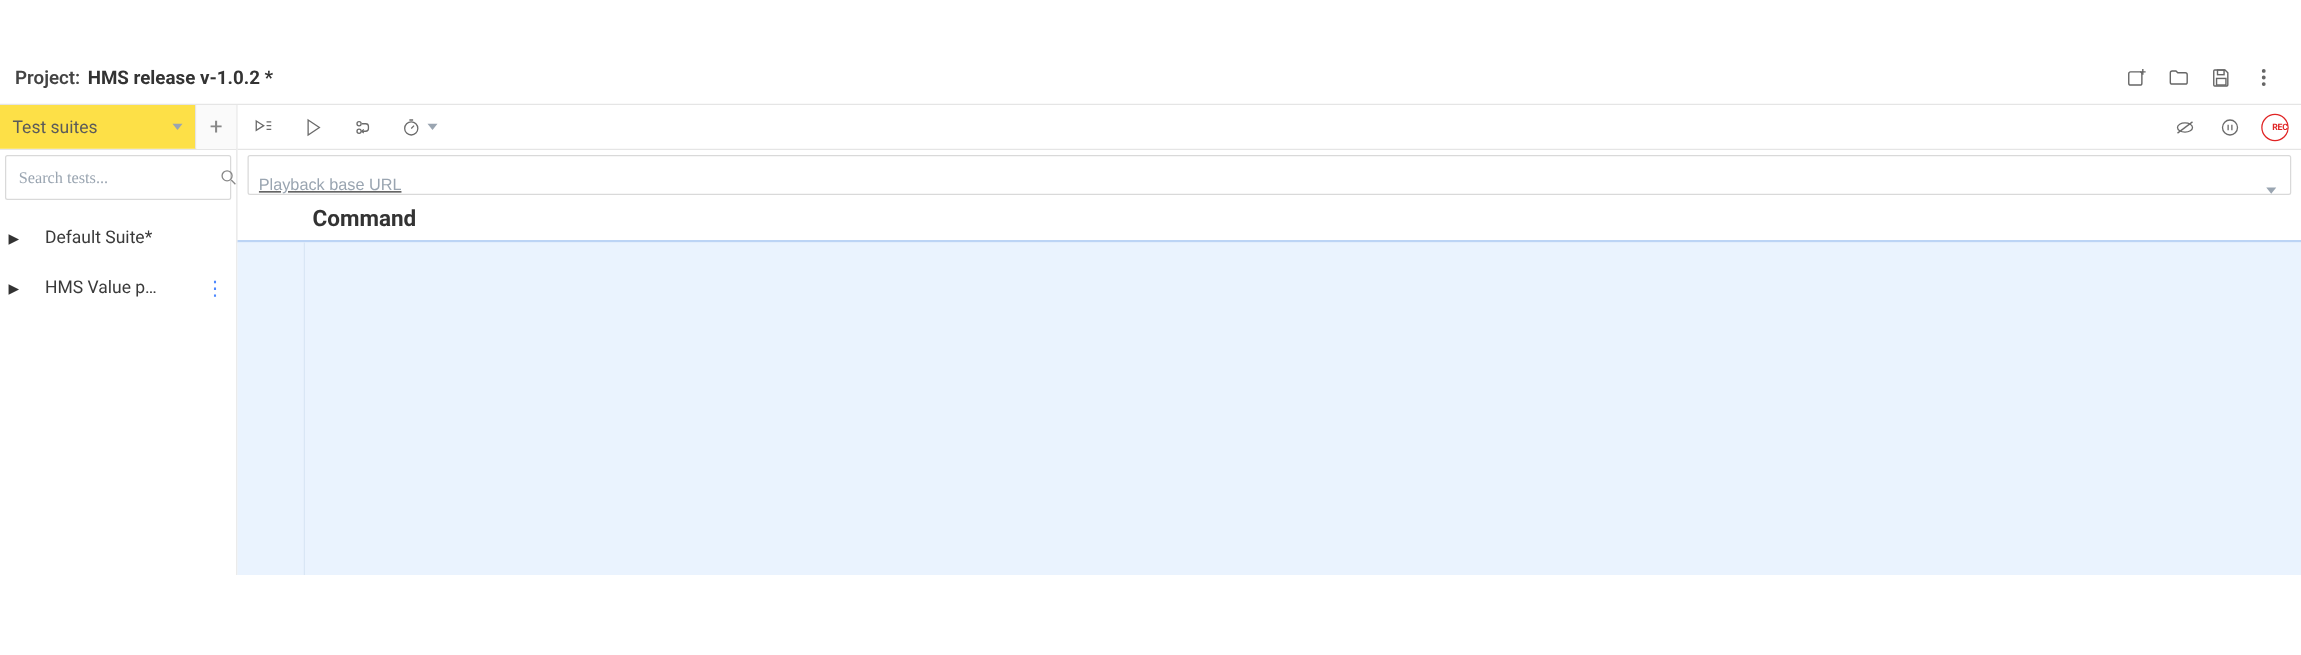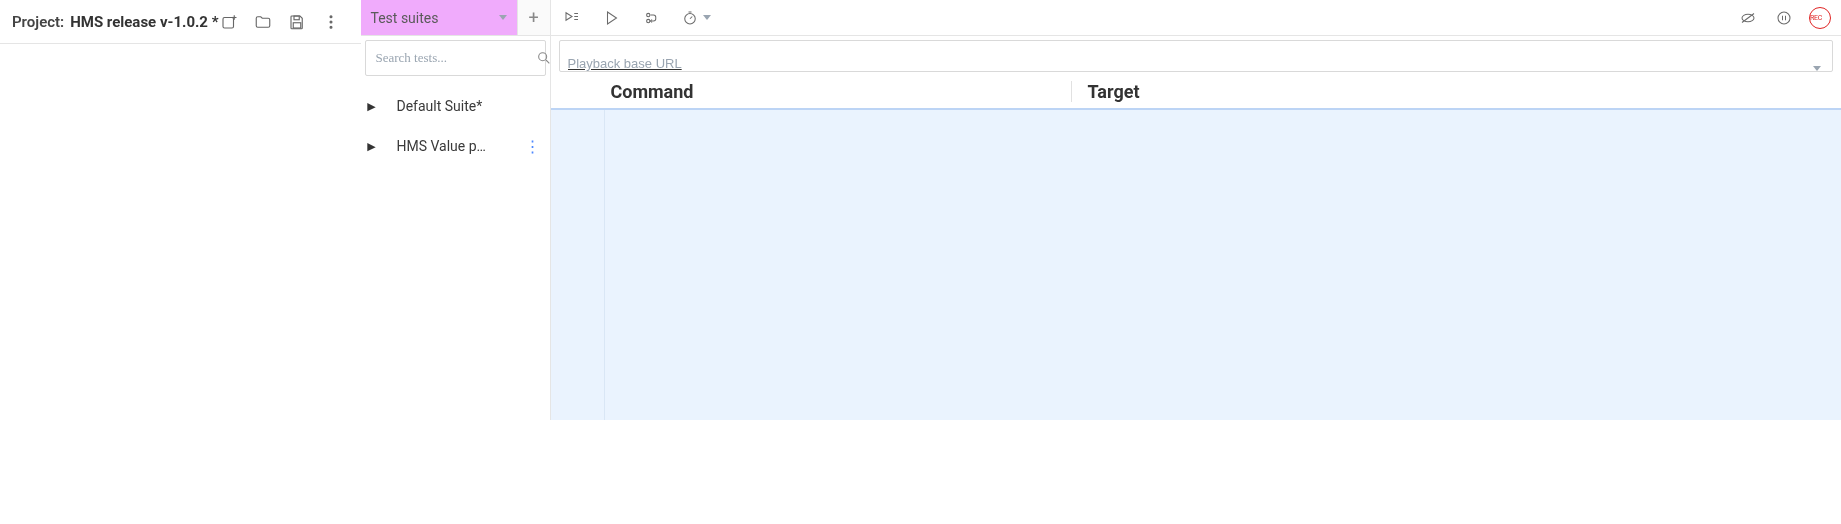--- a/index.html
+++ b/index.html
@@ -1,31 +1,31 @@
 <!DOCTYPE html>
 <html><head>
 <meta charset="utf-8">
 <style>
   * { box-sizing: border-box; margin: 0; padding: 0; }
   html, body { width: 100%; height: 100%; font-family: -apple-system, BlinkMacSystemFont, "Segoe UI", Roboto, Helvetica, Arial, sans-serif; font-size: 14px; color: #333; background: #fff; }
-  .app { display: flex; flex-direction: row; width: 1841px; height: 420px; }
+  .app { display: flex; flex-direction: column; width: 1841px; height: 420px; margin-top: 40px; }
   
   .header { display: flex; align-items: center; height: 44px; padding: 0 12px; border-bottom: 1px solid #e5e5e5; }
   .project-label { font-size: 15px; color: #444; font-weight: 600; margin-right: 6px; }
   .project-name { font-size: 15px; font-weight: 700; color: #333; }
   .header-spacer { flex: 1; }
   .header-icons { display: flex; align-items: center; gap: 14px; padding-right: 8px; }
   .hicon { width: 20px; height: 20px; display: flex; align-items: center; justify-content: center; color: #666; cursor: pointer; }
   .hicon svg { width: 18px; height: 18px; stroke: #666; stroke-width: 1.5; fill: none; }
   
   .body { display: flex; flex: 1; min-height: 0; }
   
   .sidebar { width: 190px; display: flex; flex-direction: column; border-right: 1px solid #e5e5e5; }
   .sidebar-top { display: flex; align-items: center; height: 36px; border-bottom: 1px solid #e5e5e5; }
-  .suites-dropdown { flex: 1; display: flex; align-items: center; justify-content: space-between; padding: 0 10px; height: 100%; background: #f0abfc; border-right: 1px solid #e5e5e5; cursor: pointer; }
+  .suites-dropdown { flex: 1; display: flex; align-items: center; justify-content: space-between; padding: 0 10px; height: 100%; background: #fde047; border-right: 1px solid #e5e5e5; cursor: pointer; }
   .suites-dropdown span.label { color: #5a5a5a; font-size: 14px; }
   .caret { width: 0; height: 0; border-left: 4px solid transparent; border-right: 4px solid transparent; border-top: 5px solid #9aa5b1; }
   .add-btn { width: 32px; height: 100%; display: flex; align-items: center; justify-content: center; cursor: pointer; color: #888; font-size: 18px; background: #fafafa; }
   .search-row { display: flex; align-items: center; height: 36px; border-bottom: 1px solid #e5e5e5; padding: 0 6px; margin: 4px; border: 1px solid #d9d9d9; border-radius: 2px; }
   .search-row input { flex: 1; border: none; outline: none; font-size: 13px; color: #c2410c; background: transparent; padding-left: 4px; font-family: Liberation Serif, serif; }
   .search-row input::placeholder { color: #9aa5b1; }
   .search-row .sicon { width: 18px; height: 18px; display: flex; align-items: center; justify-content: center; }
   .search-row .sicon svg { stroke: #888; stroke-width: 1.6; fill: none; width: 16px; height: 16px; }
   .test-list { flex: 1; overflow: hidden; padding-top: 6px; }
   .test-item { display: flex; align-items: center; height: 40px; padding: 0 8px 0 4px; cursor: pointer; }
@@ -33,21 +33,21 @@
   .test-item .tname { flex: 1; color: #3a3a3a; font-size: 14px; padding-left: 18px; white-space: nowrap; overflow: hidden; text-overflow: ellipsis; }
   .test-item .kebab { width: 18px; color: #4d88ff; font-size: 16px; display: flex; justify-content: center; visibility: hidden; }
   .test-item.selected .kebab { visibility: visible; }
   
   .main { flex: 1; display: flex; flex-direction: column; min-width: 0; }
   .toolbar { display: flex; align-items: center; height: 36px; border-bottom: 1px solid #e5e5e5; padding: 0 10px; gap: 18px; }
   .tool { width: 22px; height: 22px; display: flex; align-items: center; justify-content: center; cursor: pointer; }
   .tool svg { stroke: #6b6b6b; stroke-width: 1.4; fill: none; width: 18px; height: 18px; }
   .tool-sep { flex: 1; }
   .tool-right { display: flex; align-items: center; gap: 14px; }
-  .rec-btn { width: 22px; height: 22px; border: 1.5px solid #e02424; border-radius: 50%; display: flex; align-items: center; justify-content: flex-start; color: #e02424; font-size: 7px; font-weight: 400; letter-spacing: -0.3px; cursor: pointer; }
+  .rec-btn { width: 22px; height: 22px; border: 1.5px solid #e02424; border-radius: 50%; display: flex; align-items: center; justify-content: flex-end; color: #e02424; font-size: 7px; font-weight: 700; letter-spacing: -0.3px; cursor: pointer; }
   .url-row { display: flex; align-items: flex-end; height: 32px; border: 1px solid #d9d9d9; margin: 4px 8px 2px 8px; border-radius: 2px; padding: 0 8px; text-decoration: underline; }
   .url-row input { flex: 1; border: none; outline: none; font-size: 13px; color: #333; background: transparent; }
   .url-row input::placeholder { color: #9aa5b1; }
   .url-row .dd { width: 14px; display: flex; justify-content: center; }
   .table-head { display: flex; align-items: center; height: 36px; border-bottom: 2px solid #bcd4f5; }
   .th { font-weight: 700; font-size: 18px; color: #333; padding-left: 16px; display: flex; align-items: center; }
   .th.command { width: 520px; padding-left: 60px; }
   .th.target { width: 510px; border-left: 1px solid #e1e1e1; }
   .th.value { flex: 1; border-left: 1px solid #e1e1e1; }
   .grid-body { display: flex; flex: 1; }
@@ -180,21 +180,20 @@
 
       <div class="url-row">
         <input type="text" placeholder="Playback base URL" style="">
         <span class="dd">
             <span class="caret"></span>
           </span>
       </div>
 
       <div class="table-head">
         <div class="th command">Command</div>
-        <div class="th target">Target</div>
       </div>
 
       <div class="grid-body">
         <div class="gutter"></div>
         <div class="grid-main"></div>
       </div>
     </div>
   </div>
 </div>
 

